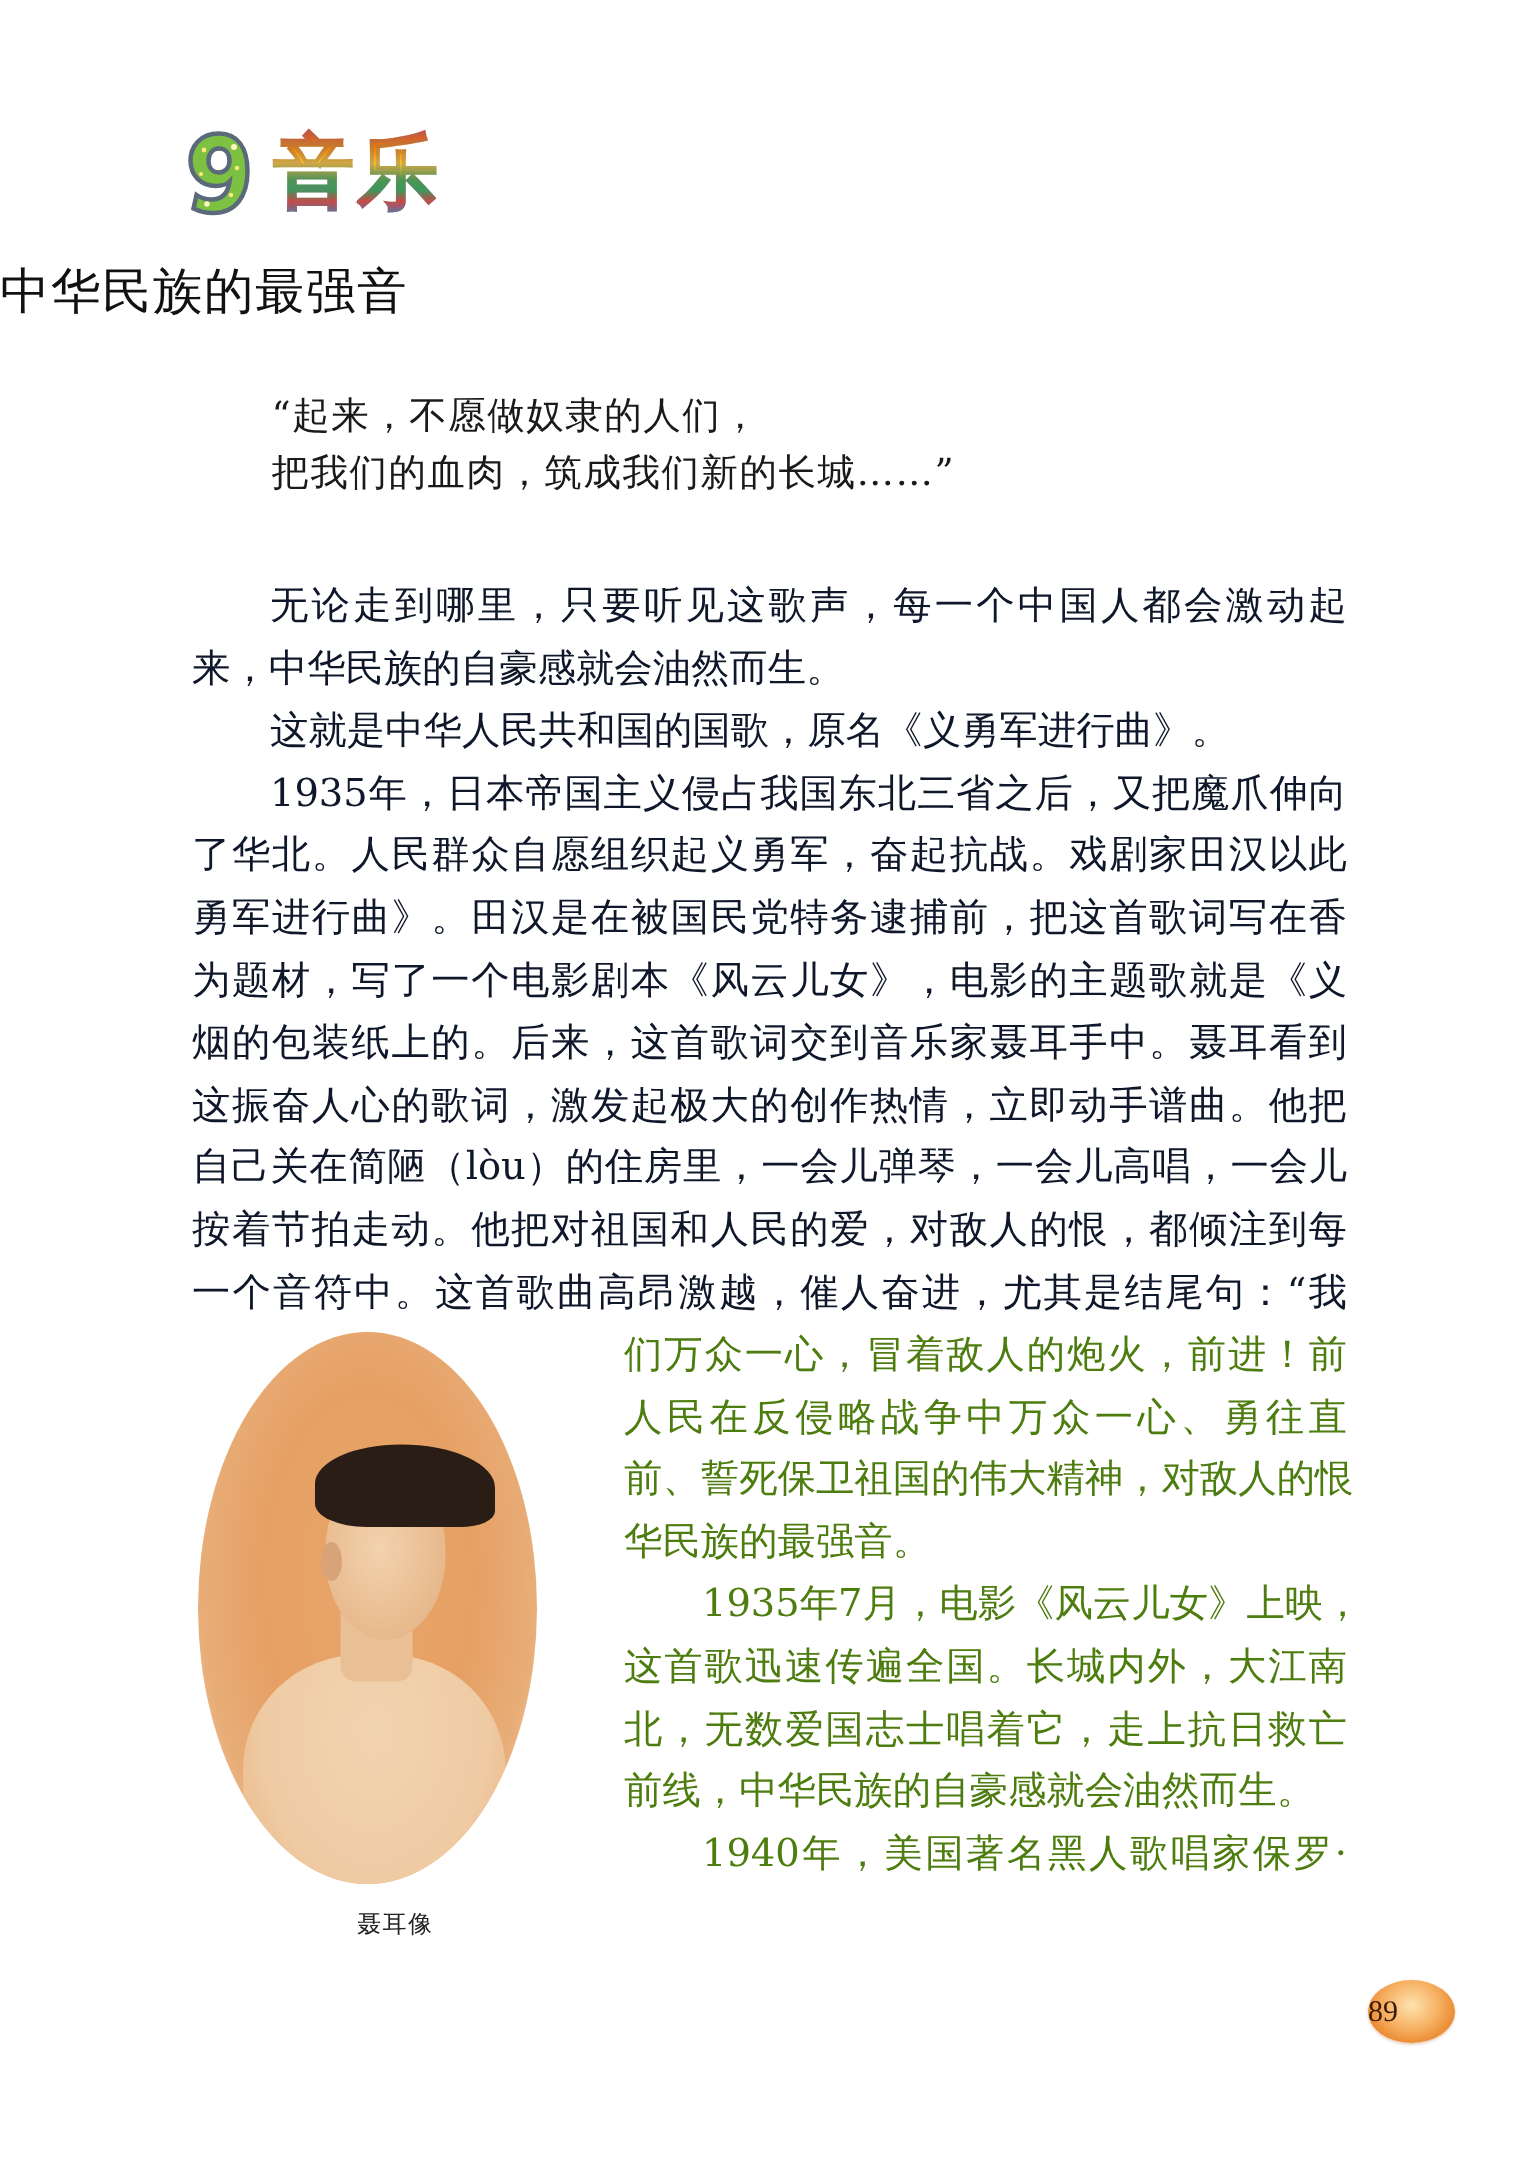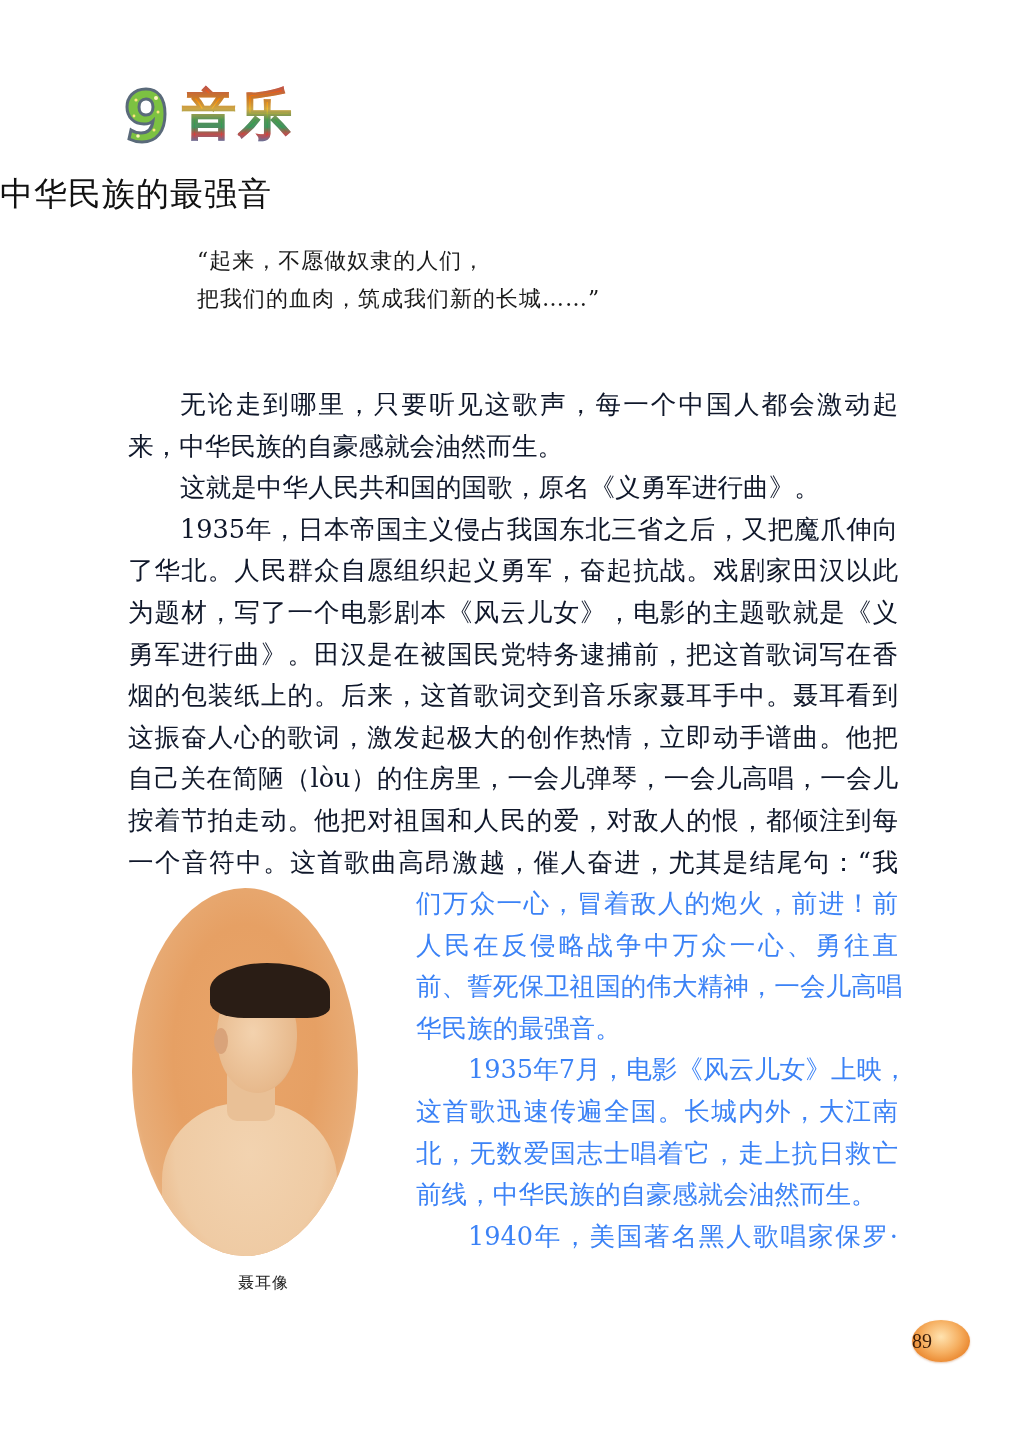--- a/index.html
+++ b/index.html
@@ -23,31 +23,31 @@
     -webkit-background-clip: text; background-clip: text; color: transparent;
     -webkit-text-stroke: 1px rgba(120,120,120,0.35);
   }
   
   .article-title {
     position: absolute; left: 0; width: 1024px; top: 172px; text-align: left;
     font-family: "DejaVu Serif", "Liberation Serif", serif; font-size: 33px; line-height: 44px;
     letter-spacing: 1px; color: #111;
   }
   
-  .epigraph { position: absolute; left: 181px; top: 242px; font-size: 22px; line-height: 38px; color: #1a1a1a; letter-spacing: 1px; margin-left: 16px; }
+  .epigraph { position: absolute; left: 181px; top: 258px; font-size: 25px; line-height: 38px; color: #1a1a1a; letter-spacing: 1px; }
   .epigraph div { white-space: nowrap; }
   
   .body-text {
     position: absolute; left: 128px; top: 384px; width: 770px;
     font-size: 25.6px; line-height: 41.6px; text-align: justify; color: #0f172a;
   }
   .line { display: block; white-space: nowrap; text-align-last: justify; text-align: justify; }
   .line.last { text-align-last: left; }
   .line.ind { padding-left: 52px; }
-  .wrap-col { position: absolute; left: 416px; top: 883px; width: 482px; font-size: 25.6px; line-height: 41.6px; color: #3b82f6; }
+  .wrap-col { position: absolute; left: 416px; top: 883px; width: 482px; font-size: 25.6px; line-height: 41.6px; color: #4d7c0f; }
   
   .portrait {
     position: absolute; left: 132px; top: 888px; width: 226px; height: 368px; border-radius: 50%;
     background: radial-gradient(ellipse at 50% 45%, #e9a56a 0%, #e6a064 45%, #e8ad78 70%, rgba(245,210,175,0.6) 92%, rgba(255,255,255,0) 100%);
     overflow: hidden;
   }
   .portrait .body-shape {
     position: absolute; left: 30px; top: 215px; width: 175px; height: 170px;
     background: radial-gradient(ellipse at 50% 30%, #f2d3b0 0%, #efcba4 60%, rgba(239,203,164,0) 100%);
     border-radius: 45% 45% 10% 10%;
@@ -101,42 +101,42 @@
   <div>“起来，不愿做奴隶的人们，</div>
   <div>把我们的血肉，筑成我们新的长城……”</div>
 </div>
 
 <div class="body-text">
   <span class="line ind">无论走到哪里，只要听见这歌声，每一个中国人都会激动起</span>
   <span class="line last">来，中华民族的自豪感就会油然而生。</span>
   <span class="line ind last">这就是中华人民共和国的国歌，原名《义勇军进行曲》。</span>
   <span class="line ind">1935年，日本帝国主义侵占我国东北三省之后，又把魔爪伸向</span>
   <span class="line">了华北。人民群众自愿组织起义勇军，奋起抗战。戏剧家田汉以此</span>
+  <span class="line">勇军进行曲》。田汉是在被国民党特务逮捕前，把这首歌词写在香</span>
   <span class="line">为题材，写了一个电影剧本《风云儿女》，电影的主题歌就是《义</span>
-  <span class="line">勇军进行曲》。田汉是在被国民党特务逮捕前，把这首歌词写在香</span>
   <span class="line">烟的包装纸上的。后来，这首歌词交到音乐家聂耳手中。聂耳看到</span>
   <span class="line">这振奋人心的歌词，激发起极大的创作热情，立即动手谱曲。他把</span>
   <span class="line">自己关在简陋（lòu）的住房里，一会儿弹琴，一会儿高唱，一会儿</span>
   <span class="line">按着节拍走动。他把对祖国和人民的爱，对敌人的恨，都倾注到每</span>
   <span class="line">一个音符中。这首歌曲高昂激越，催人奋进，尤其是结尾句：“我</span>
 </div>
 
 <div class="portrait">
   <div class="body-shape"></div>
   <div class="neck"></div>
   <div class="face"></div>
   <div class="ear"></div>
   <div class="hair"></div>
 </div>
 <div class="caption">聂耳像</div>
 
 <div class="wrap-col">
   <span class="line">们万众一心，冒着敌人的炮火，前进！前</span>
   <span class="line">人民在反侵略战争中万众一心、勇往直</span>
-  <span class="line">前、誓死保卫祖国的伟大精神，一会儿高唱</span>
+  <span class="line">前、誓死保卫祖国的伟大精神，对敌人的恨</span>
   <span class="line last">华民族的最强音。</span>
   <span class="line ind">1935年7月，电影《风云儿女》上映，</span>
   <span class="line">这首歌迅速传遍全国。长城内外，大江南</span>
   <span class="line">北，无数爱国志士唱着它，走上抗日救亡</span>
   <span class="line last">前线，中华民族的自豪感就会油然而生。</span>
   <span class="line ind">1940年，美国著名黑人歌唱家保罗·</span>
 </div>
 
 <div class="page-badge">
   <span>89</span>

